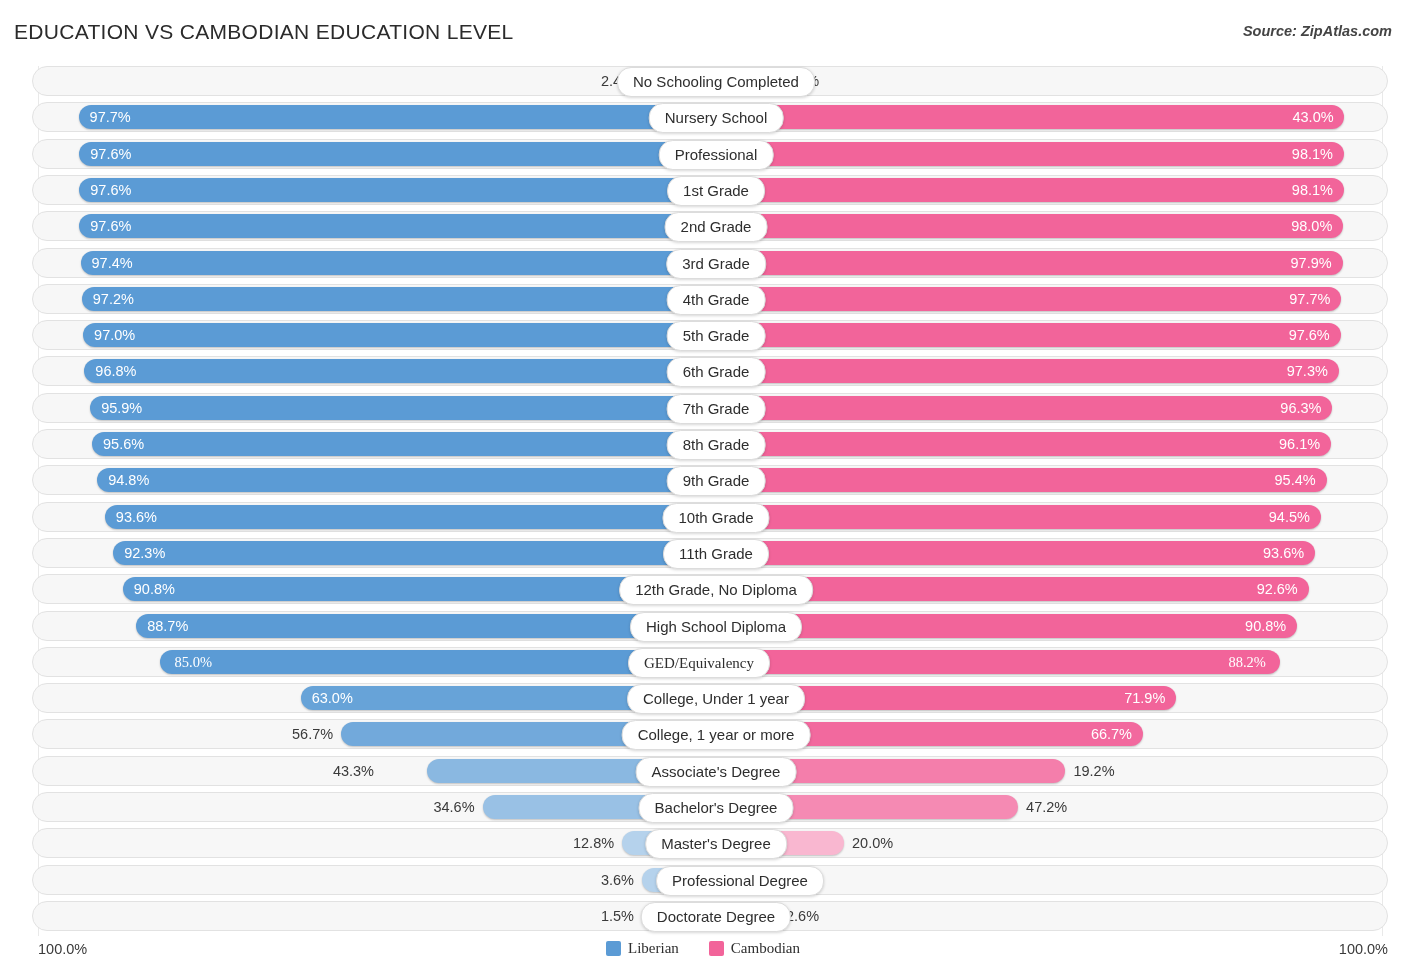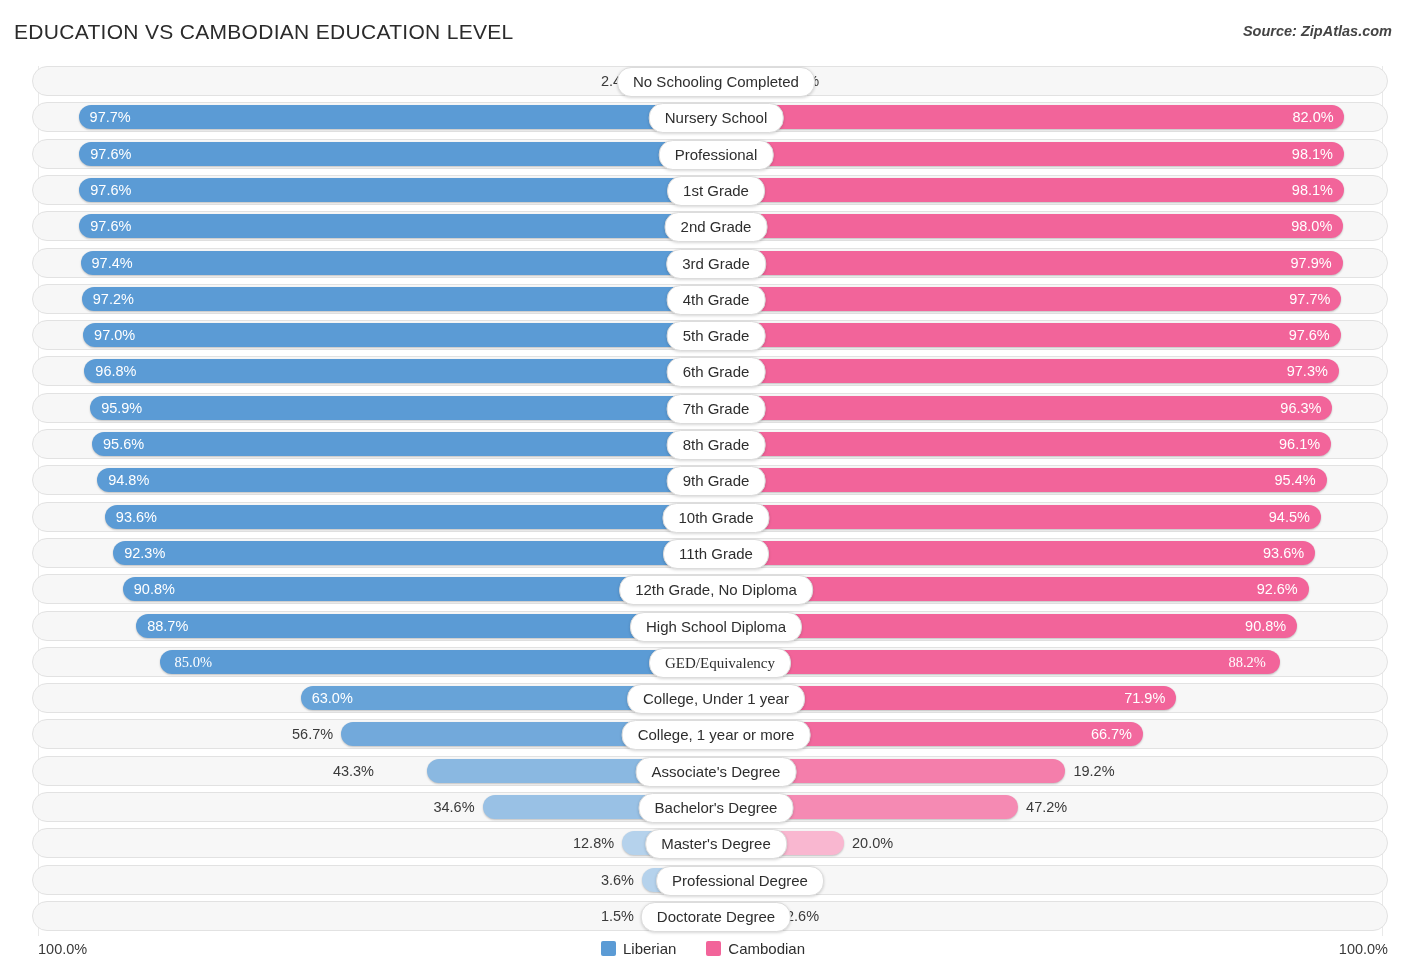--- a/index.html
+++ b/index.html
@@ -130,20 +130,21 @@
   }
   .legend {
     position: absolute;
     left: 0;
     right: 0;
     top: 940px;
     display: flex;
     justify-content: center;
     align-items: center;
     gap: 30px;
+    font-family: Liberation Serif, serif;
   }
   .legend-item {
     display: flex;
     align-items: center;
     gap: 7px;
   }
   .legend-swatch {
     width: 15px;
     height: 15px;
     border-radius: 2px;
@@ -170,21 +171,21 @@
         <div class="bar bar-right" style="width: 62px; background: rgb(249, 185, 210);"></div>
         <div class="val outside" style="right: 754px;">2.4%</div>
         <div class="val outside" style="left: 754px;">1.9%</div>
         <div class="cat-label" style="left: 684px;">No Schooling Completed</div>
       </div>
       <div class="row" style="top: 36.3px;">
         <div class="track"></div>
         <div class="bar bar-left" style="width: 625.28px; background: rgb(91, 155, 213);"></div>
         <div class="bar bar-right" style="width: 628.48px; background: rgb(242, 100, 154);"></div>
         <div class="val inside-left" style="right: 1257.28px;">97.7%</div>
-        <div class="val inside-right" style="left: 1260.48px;">82.0%</div>
+        <div class="val inside-right" style="left: 1260.48px;">43.0%</div>
         <div class="cat-label" style="left: 684px;">Nursery School</div>
       </div>
       <div class="row" style="top: 72.6px;">
         <div class="track"></div>
         <div class="bar bar-left" style="width: 624.64px; background: rgb(91, 155, 213);"></div>
         <div class="bar bar-right" style="width: 627.84px; background: rgb(242, 100, 154);"></div>
         <div class="val inside-left" style="right: 1256.64px;">97.6%</div>
         <div class="val inside-right" style="left: 1259.84px;">98.1%</div>
         <div class="cat-label" style="left: 684px;">Professional</div>
       </div>
@@ -291,21 +292,21 @@
         <div class="val inside-left" style="right: 1199.68px;">88.7%</div>
         <div class="val inside-right" style="left: 1213.12px;">90.8%</div>
         <div class="cat-label" style="left: 684px;">High School Diploma</div>
       </div>
       <div class="row" style="top: 580.8px; font-family: Liberation Serif, serif;">
         <div class="track"></div>
         <div class="bar bar-left" style="width: 544px; background: rgb(91, 155, 213);"></div>
         <div class="bar bar-right" style="width: 564.48px; background: rgb(242, 100, 154);"></div>
         <div class="val inside-left" style="right: 1176px;">85.0%</div>
         <div class="val inside-right" style="left: 1196.48px;">88.2%</div>
-        <div class="cat-label" style="left: 688px;">GED/Equivalency</div>
+        <div class="cat-label" style="left: 667px;">GED/Equivalency</div>
       </div>
       <div class="row" style="top: 617.1px;">
         <div class="track"></div>
         <div class="bar bar-left" style="width: 403.2px; background: rgb(103, 163, 216);"></div>
         <div class="bar bar-right" style="width: 460.16px; background: rgb(242, 100, 154);"></div>
         <div class="val inside-left" style="right: 1035.2px;">63.0%</div>
         <div class="val inside-right" style="left: 1092.16px;">71.9%</div>
         <div class="cat-label" style="left: 684px;">College, Under 1 year</div>
       </div>
       <div class="row" style="top: 653.4px;">

